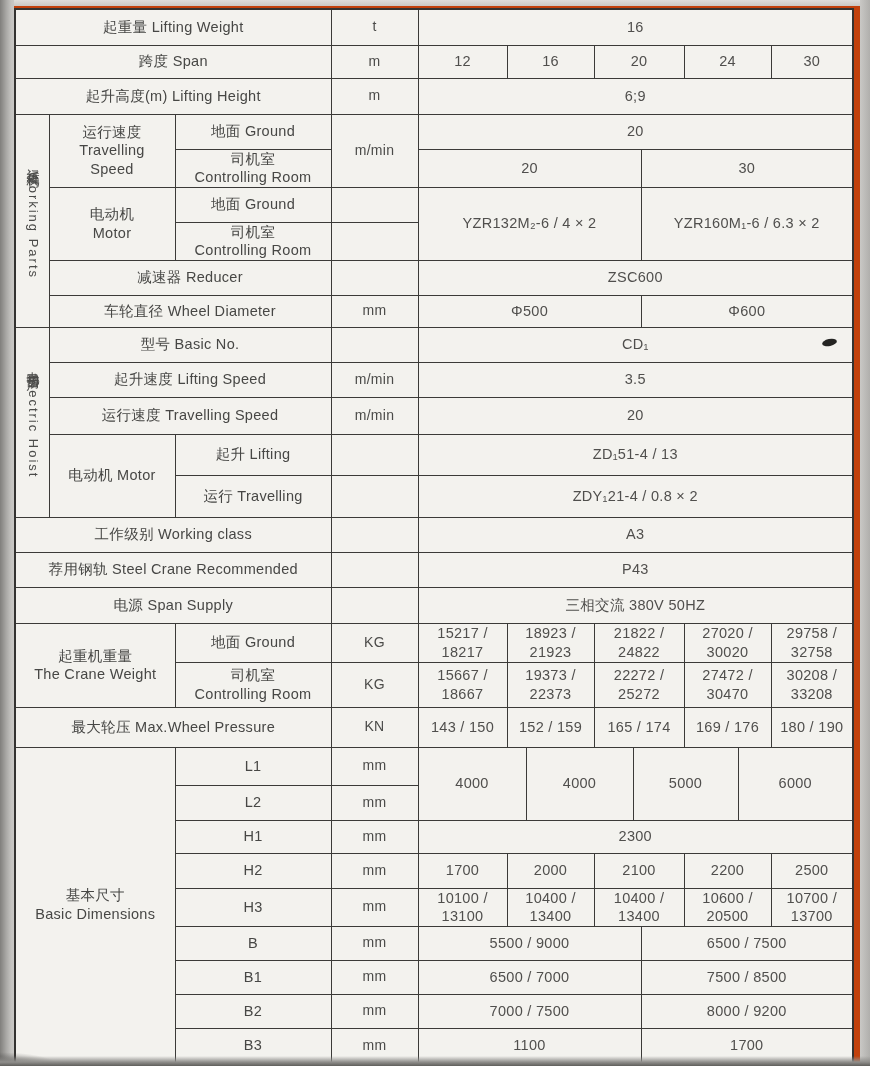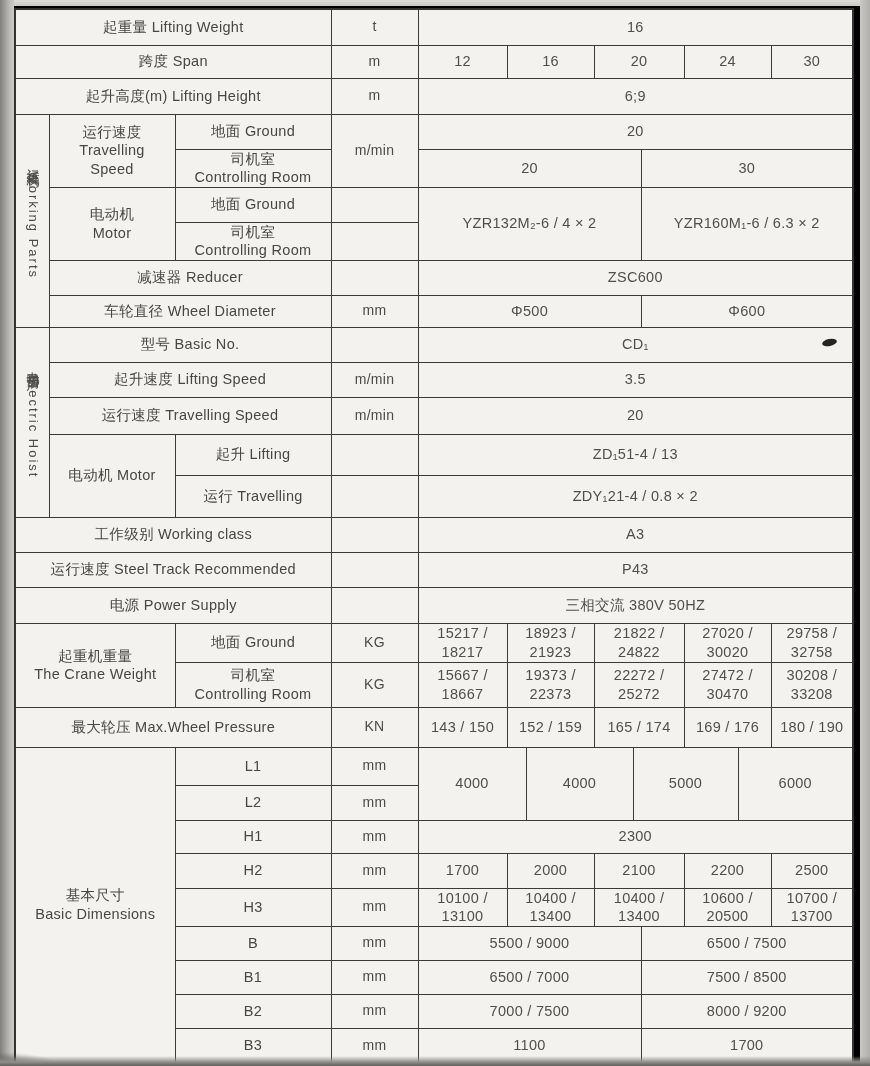--- a/index.html
+++ b/index.html
@@ -1,18 +1,18 @@
 <!DOCTYPE html>
 <html><head>
 <meta charset="utf-8">
 <style>
   html,body { margin:0; padding:0; background:#b9b8b5; }
   .page {
     position:relative; width:870px; height:1066px; overflow:hidden;
-    background:#000000;
+    background:#c2410c;
     font-family:"Liberation Sans","DejaVu Sans",sans-serif;
   }
   .edge-left { position:absolute; left:0; top:0; width:14px; height:100%;
     background:linear-gradient(to right,#807f7c,#a9a8a5 45%,#c4c3c0 80%,#c9c8c5); }
   .edge-top { position:absolute; left:0; top:0; width:100%; height:6px;
     background:linear-gradient(to bottom,#deddda,#c9c8c5); }
   .edge-right { position:absolute; right:0; top:0; width:10px; height:100%;
     background:linear-gradient(to left,#b0afac,#c9c8c5); }
   .edge-bottom { position:absolute; left:0; bottom:0; width:100%; height:10px;
     background:linear-gradient(to bottom,rgba(201,200,197,0),#908f8c 60%,#5f5e5b); }
@@ -166,27 +166,27 @@
       <td colspan="9" class="val">ZDY₁21-4 / 0.8 × 2</td>
     </tr>
 
     <tr style="height:35px">
       <td colspan="3" class="lbl">工作级别 Working class</td>
       <td class="unit"></td>
       <td colspan="9" class="val">A3</td>
     </tr>
 
     <tr style="height:35px">
-      <td colspan="3" class="lbl">运行速度 Steel Track Recommended</td>
+      <td colspan="3" class="lbl">荐用钢轨 Steel Crane Recommended</td>
       <td class="unit"></td>
       <td colspan="9" class="val">P43</td>
     </tr>
 
     <tr style="height:36px">
-      <td colspan="3" class="lbl">电源 Power Supply</td>
+      <td colspan="3" class="lbl">电源 Span Supply</td>
       <td class="unit"></td>
       <td colspan="9" class="val">三相交流 380V 50HZ</td>
     </tr>
 
     <tr style="height:39px">
       <td colspan="2" rowspan="2" class="lbl">起重机重量
 The Crane Weight</td>
       <td class="lbl">地面 Ground</td>
       <td class="unit">KG</td>
       <td colspan="1" class="val">15217 /

